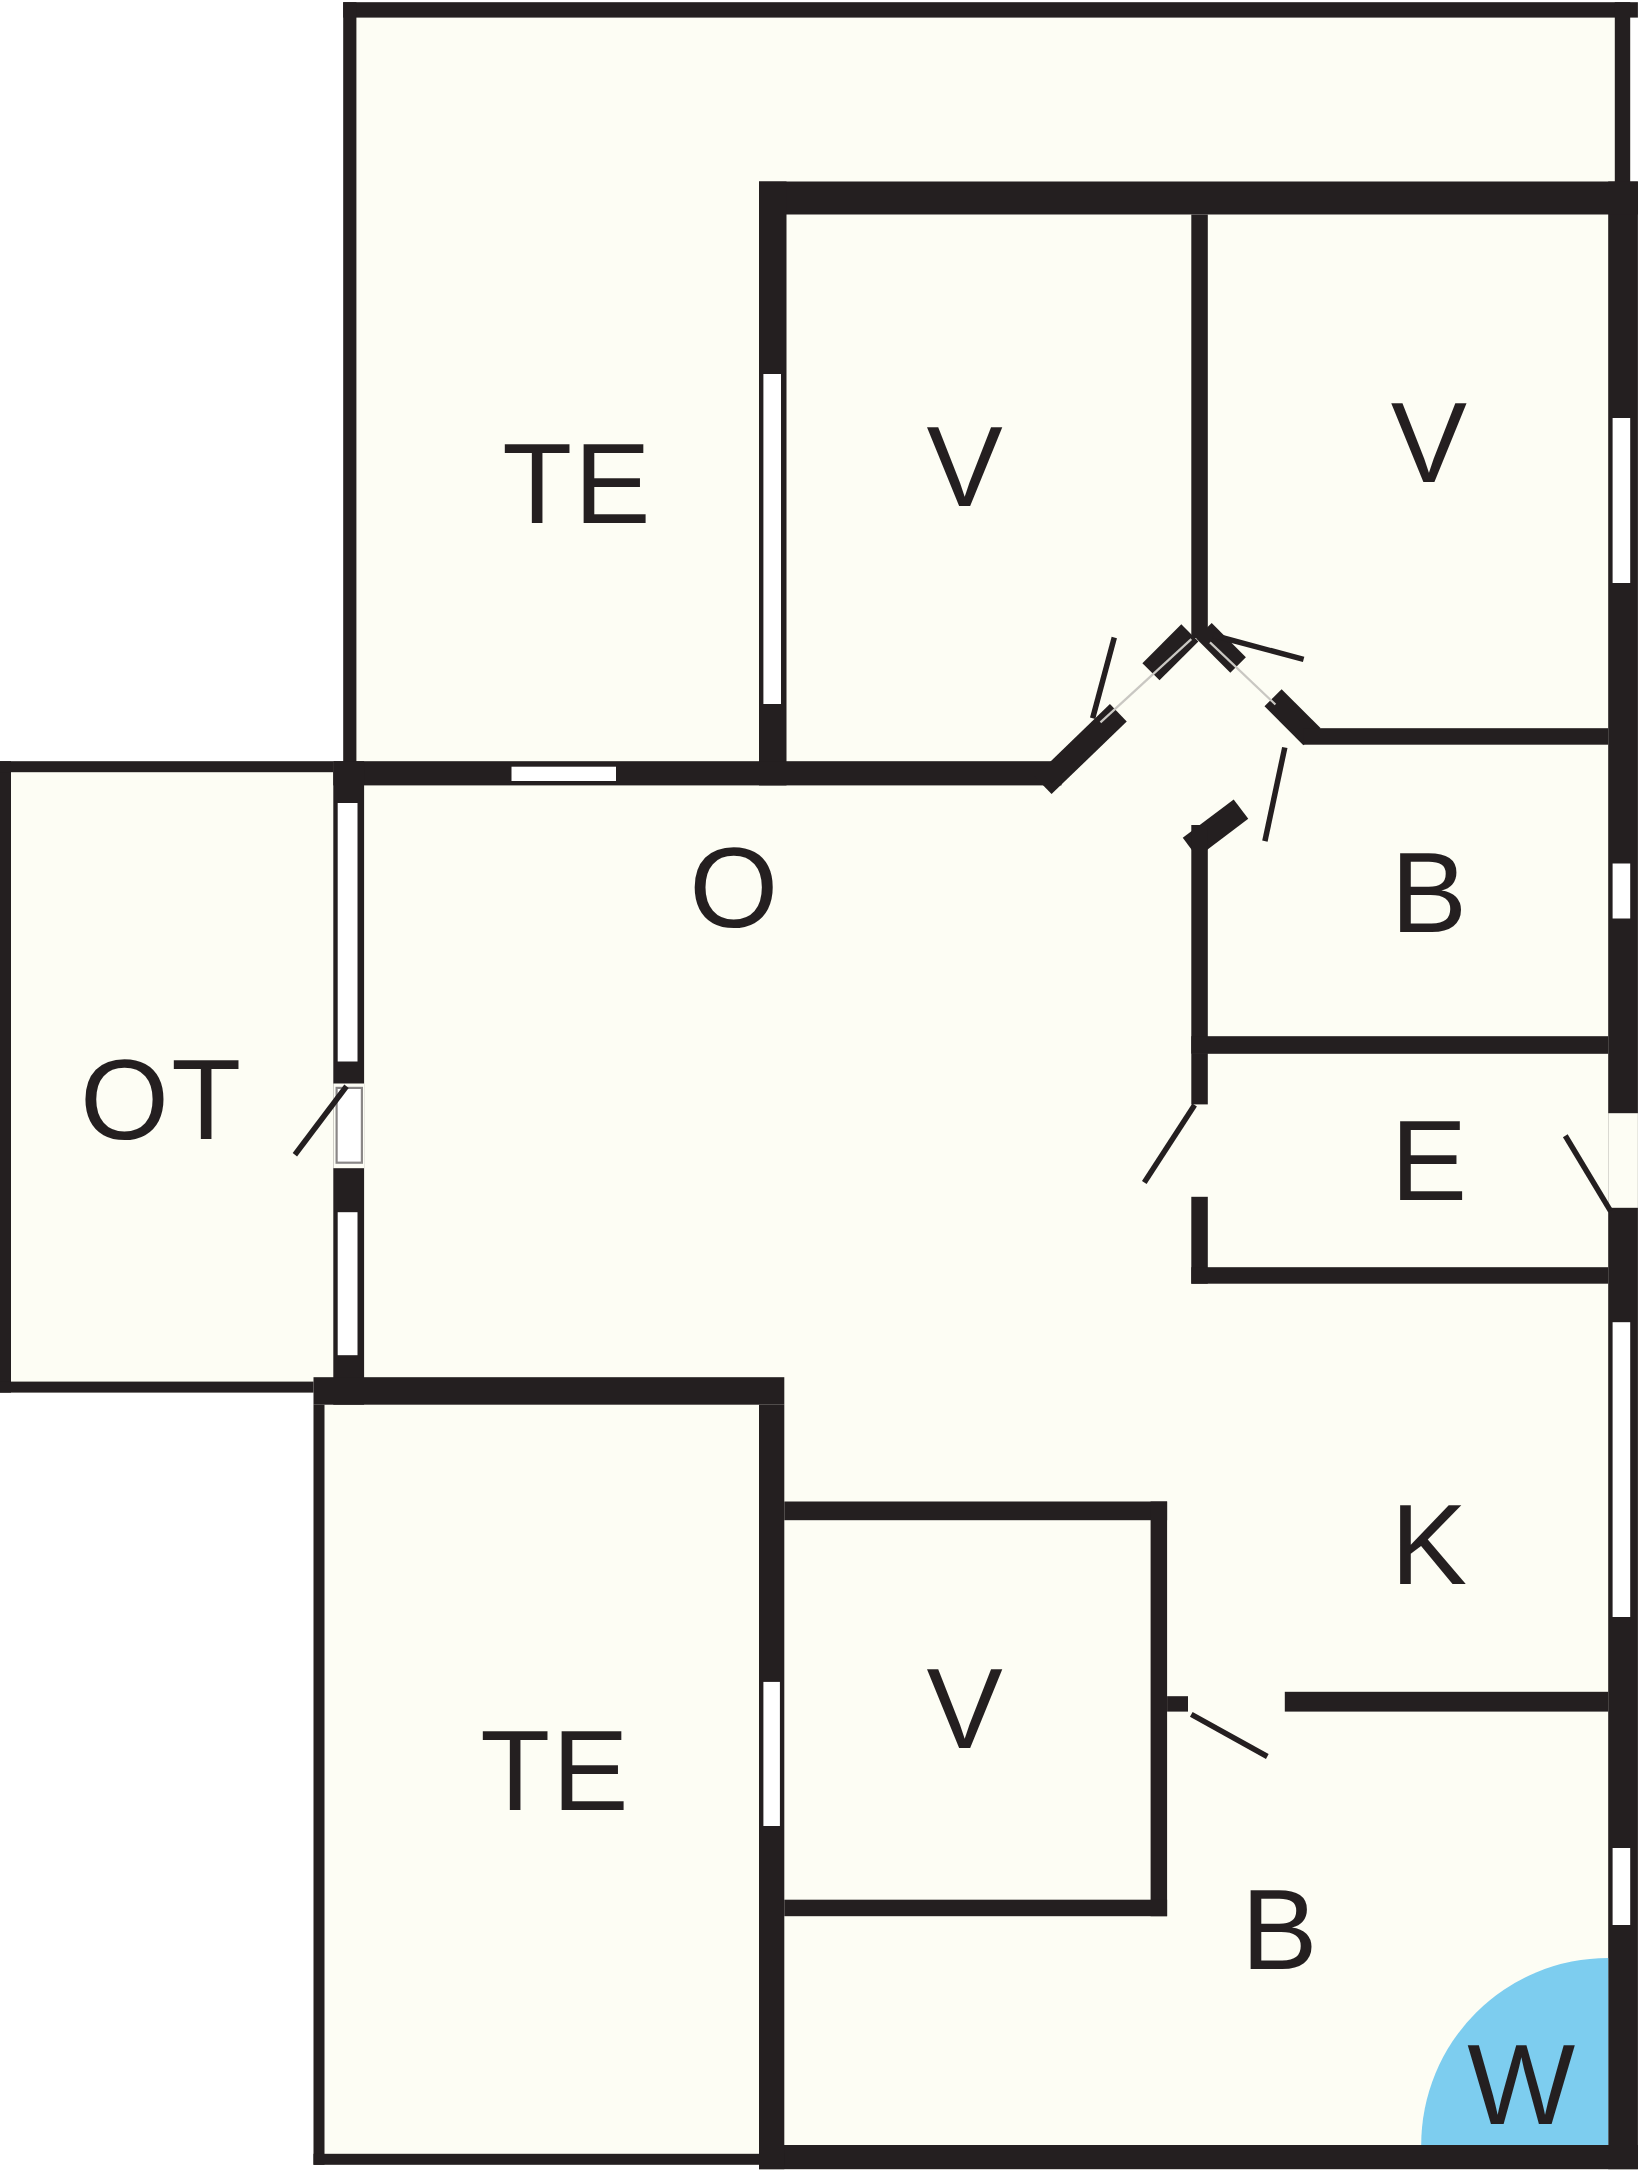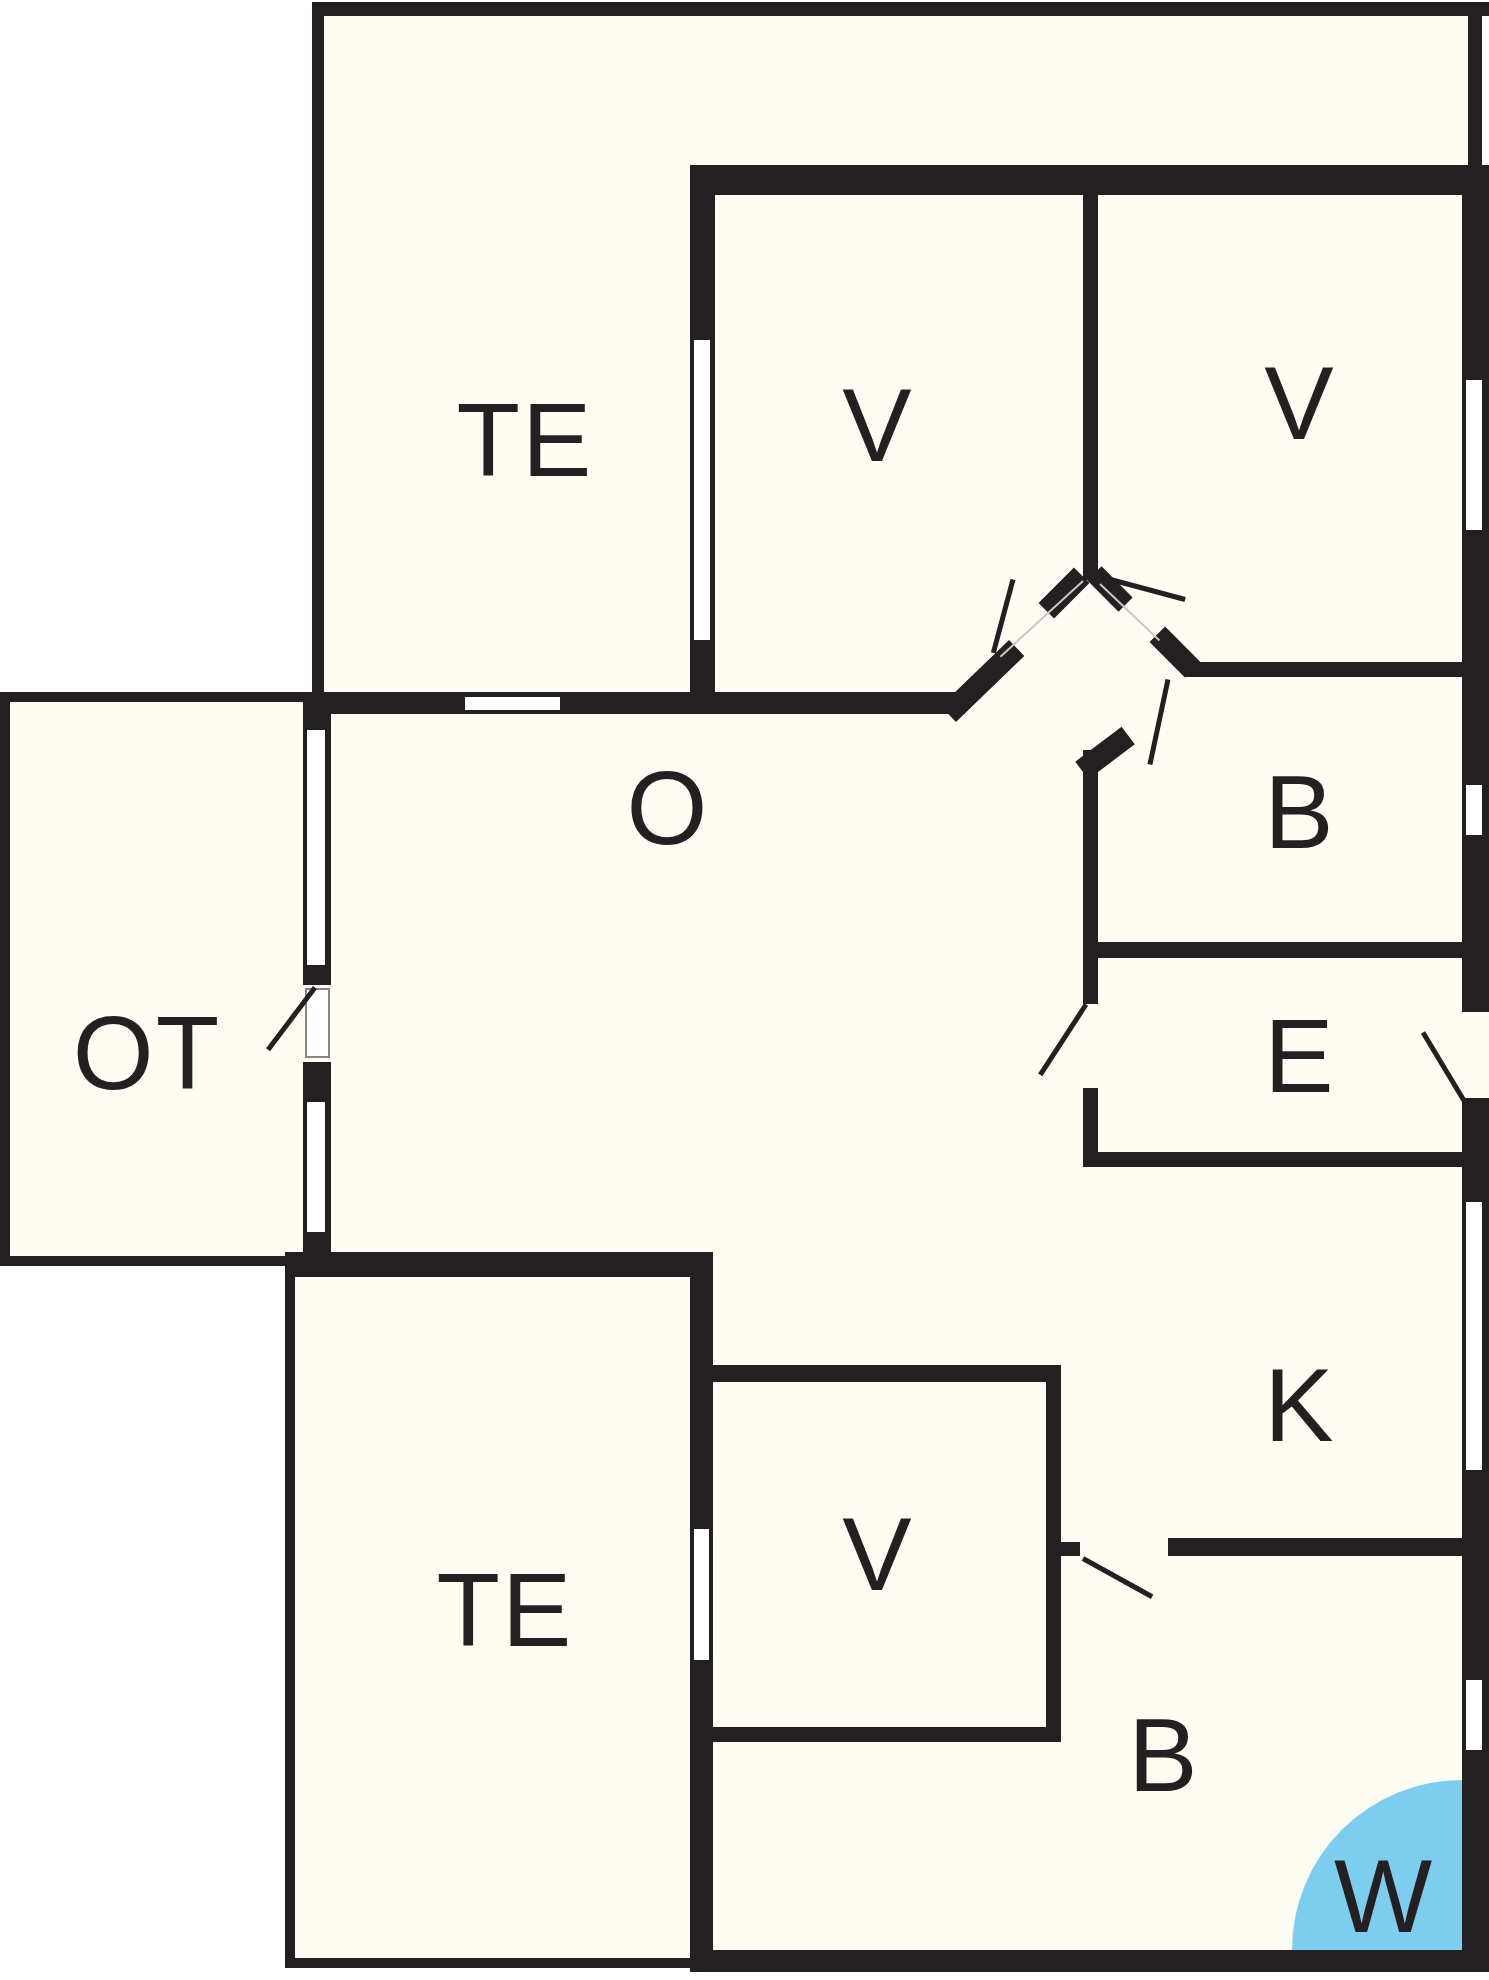--- a/index.html
+++ b/index.html
@@ -95,21 +95,21 @@
   <div class="wall" style="left:1168px;top:1538px;width:294px;height:18px;"></div>
   <div class="wall" style="left:1061px;top:1542px;width:19px;height:14px;"></div>
   <div class="leaf" style="left:1083px;top:1556px;width:79px;transform:rotate(29deg);"></div>
 
   <div class="wedge" style="left:1292px;top:1780px;width:170px;height:170px;"></div>
 
   <div class="room-label" style="left:525px;top:440px;">TE</div>
   <div class="room-label" style="left:878px;top:425px;">V</div>
   <div class="room-label" style="left:1300px;top:403px;">V</div>
   <div class="room-label" style="left:668px;top:808px;">O</div>
-  <div class="room-label" style="left:147px;top:1053px;">OT</div>
+  <div class="room-label" style="left:147px;top:1000px;">OT</div>
   <div class="room-label" style="left:1300px;top:812px;">B</div>
   <div class="room-label" style="left:1300px;top:1056px;">E</div>
   <div class="room-label" style="left:1300px;top:1405px;">K</div>
   <div class="room-label" style="left:505px;top:1610px;">TE</div>
   <div class="room-label" style="left:878px;top:1554px;">V</div>
   <div class="room-label" style="left:1164px;top:1755px;">B</div>
   <div class="room-label" style="left:1384px;top:1896px;">W</div>
 
 </div>
 

